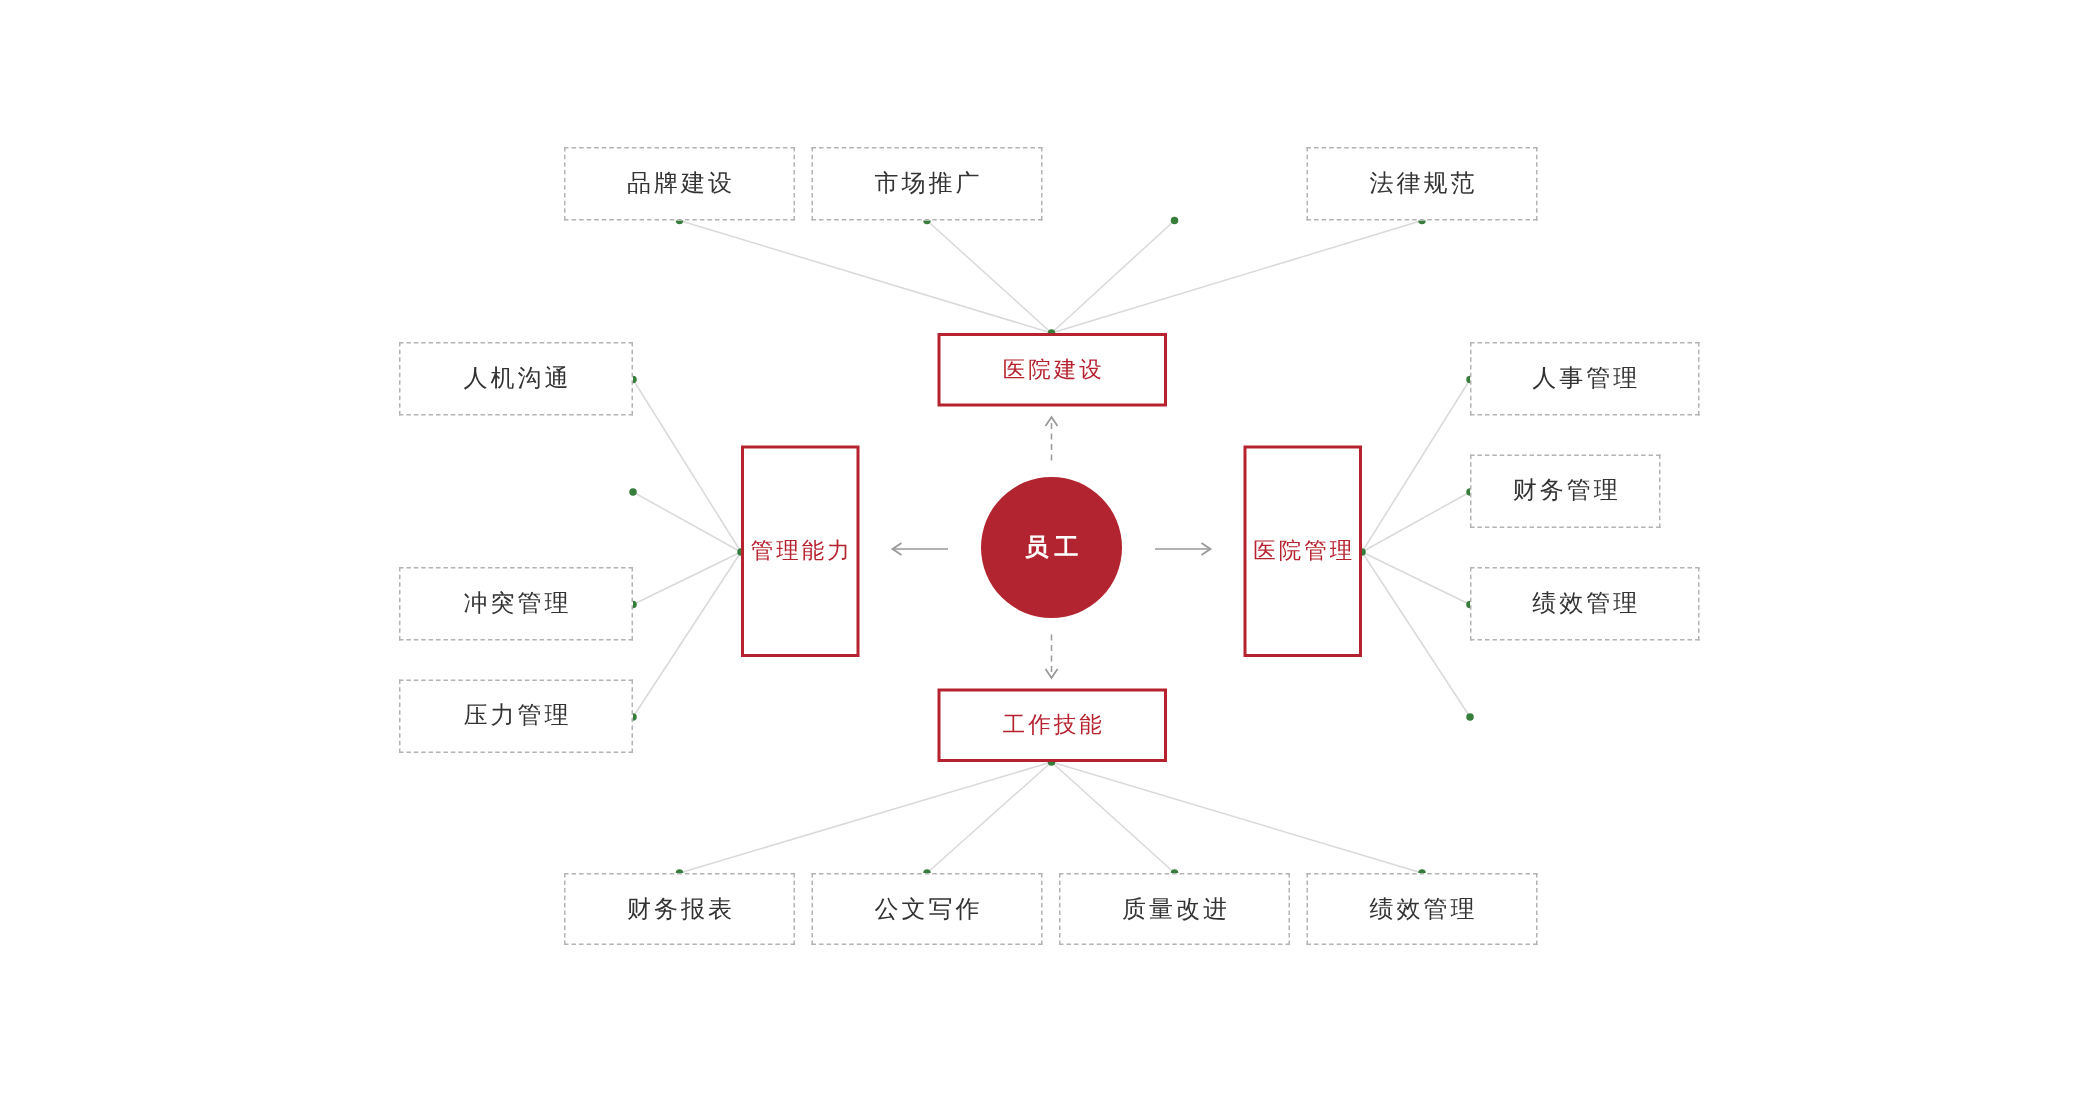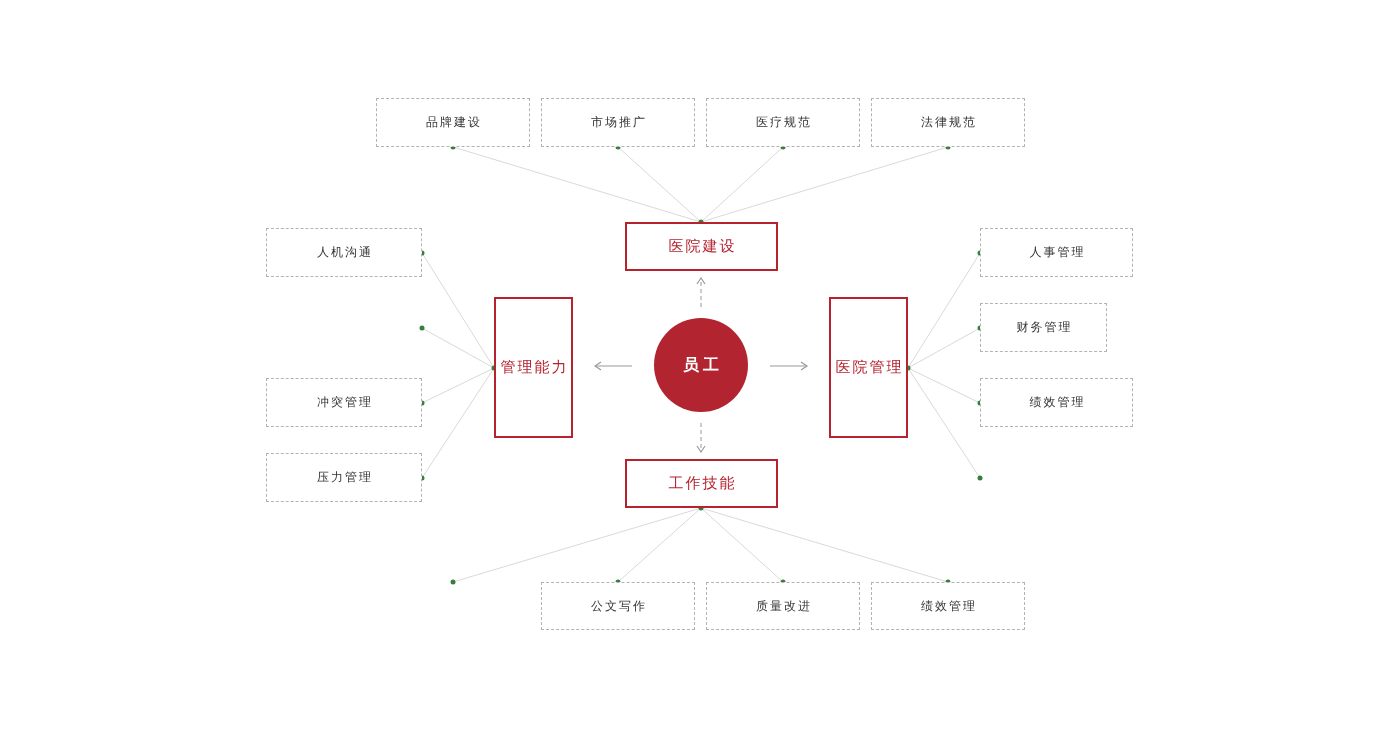--- a/index.html
+++ b/index.html
@@ -4,21 +4,21 @@
 <style>
   * { margin:0; padding:0; box-sizing:border-box; }
   html,body { width:1400px; height:729px; background:#ffffff; overflow:hidden;
     font-family:"Liberation Sans","DejaVu Sans",sans-serif; }
   .canvas { position:relative; width:1400px; height:729px; background:#fff; }
   .layer { position:absolute; left:0; top:0; pointer-events:none; }
   .sub-box {
     position:absolute; width:154px; height:49px;
     border:1px dashed var(--dash-gray,#b3b3b3); background:#fff;
     display:flex; align-items:center; justify-content:center;
-    font-size:12px; color:var(--text-dark,#333333); letter-spacing:2px; padding-left:2px;
+    font-size:16px; color:var(--text-dark,#333333); letter-spacing:2px; padding-left:2px;
   }
   .hub-box {
     position:absolute; border:2px solid var(--brand-red,#b6232f); background:#fff;
     display:flex; align-items:center; justify-content:center;
     font-size:15px; color:var(--brand-red,#b6232f); letter-spacing:2px; padding-left:2px;
   }
   .hub-h { width:153px; height:49px; }
   .hub-v { width:79px; height:141px; }
   .center-circle {
     position:absolute; left:654px; top:318px; width:94px; height:94px;
@@ -95,31 +95,31 @@
       <circle class="dot" cx="980" cy="253" r="2.5"></circle>
       <circle class="dot" cx="980" cy="328" r="2.5"></circle>
       <circle class="dot" cx="980" cy="403" r="2.5"></circle>
       <circle class="dot" cx="980" cy="478" r="2.5"></circle>
       <circle class="dot" cx="908" cy="368" r="2.5"></circle>
     </g>
   </svg>
 
   <div class="sub-box" style="left:376px;top:98px">品牌建设</div>
   <div class="sub-box" style="left:541px;top:98px">市场推广</div>
-  <div class="sub-box" style="left:706px;top:98px">医疗规范</div>
   <div class="sub-box" style="left:871px;top:98px">法律规范</div>
 
   <div class="sub-box" style="left:266px;top:228px;width:156px">人机沟通</div>
   <div class="sub-box" style="left:266px;top:378px;width:156px">冲突管理</div>
   <div class="sub-box" style="left:980px;top:228px;width:153px">人事管理</div>
 
   <div class="sub-box" style="left:266px;top:453px;width:156px">压力管理</div>
   <div class="sub-box" style="left:980px;top:303px;width:127px">财务管理</div>
   <div class="sub-box" style="left:980px;top:378px;width:153px">绩效管理</div>
 
+  <div class="sub-box" style="left:376px;top:582px;height:48px">财务报表</div>
   <div class="sub-box" style="left:541px;top:582px;height:48px">公文写作</div>
   <div class="sub-box" style="left:706px;top:582px;height:48px">质量改进</div>
   <div class="sub-box" style="left:871px;top:582px;height:48px">绩效管理</div>
 
   <div class="hub-box hub-h" style="left:625px;top:222px">医院建设</div>
   <div class="hub-box hub-v" style="left:494px;top:297px">管理能力</div>
   <div class="hub-box hub-v" style="left:829px;top:297px">医院管理</div>
   <div class="hub-box hub-h" style="left:625px;top:459px">工作技能</div>
 
   <div class="center-circle">员工</div>

